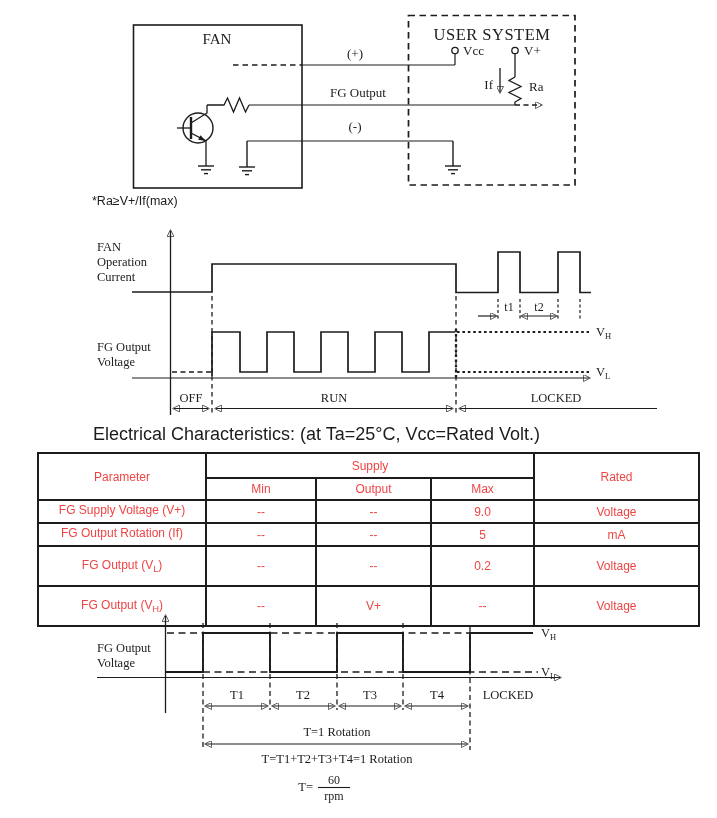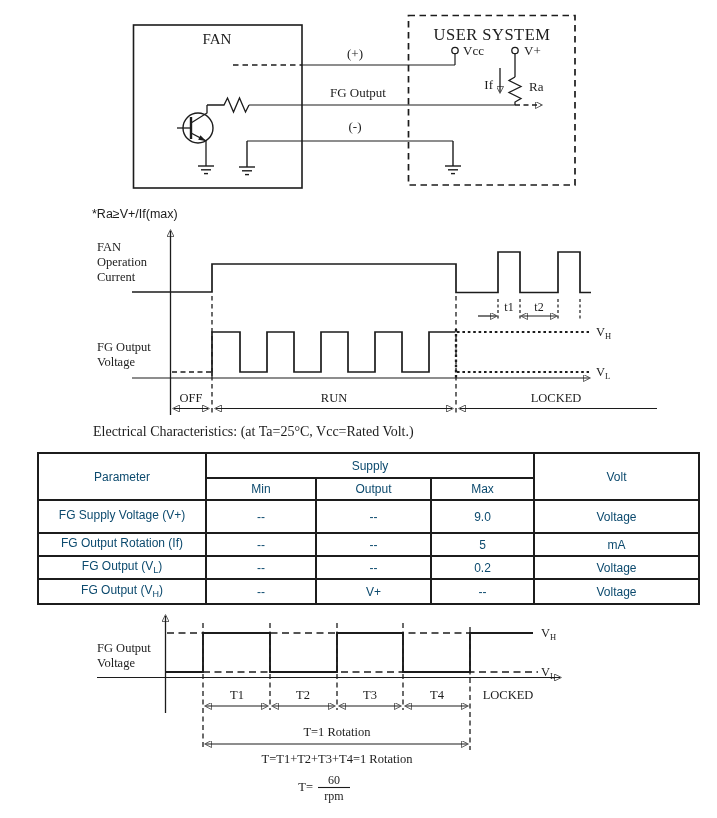--- a/index.html
+++ b/index.html
@@ -3,23 +3,23 @@
 <meta charset="utf-8">
 <style>
   html,body{margin:0;padding:0;background:#fff;}
   .page{position:relative;width:717px;height:818px;background:#ffffff;overflow:hidden;
         font-family:"Liberation Serif", serif;color:#1c1c1c;}
   .abs{position:absolute;}
   svg{display:block;}
   svg line, svg path, svg polyline, svg rect, svg circle{stroke:#1c1c1c;fill:none;}
   svg text{fill:#1c1c1c;stroke:none;font-family:"Liberation Serif", serif;}
   .note{font-size:12.5px;font-family:"Liberation Sans", sans-serif;}
-  .caption{font-size:14px;font-family:Liberation Serif, serif;text-align:center;}
+  .caption{font-size:18px;font-family:Liberation Sans, sans-serif;text-align:center;}
   table.ec{border-collapse:collapse;table-layout:fixed;
-           font-family:"Liberation Sans", sans-serif;font-size:12px;color:#0c4a6e;}
+           font-family:"Liberation Sans", sans-serif;font-size:12px;color:#ef4444;}
   table.ec th, table.ec td{border:2px solid #1c1c1c;text-align:center;vertical-align:middle;
            padding:0 2px;font-weight:normal;}
   table.ec sub{font-size:9px;}
 </style>
 </head>
 <body>
 
 <div class="page">
 
   <svg class="abs" style="left:0;top:0" width="717" height="215" viewBox="0 0 717 215">
@@ -86,21 +86,21 @@
 
       <g stroke-width="1.4">
         <line x1="453" y1="141" x2="453" y2="166"></line>
         <line x1="445" y1="166" x2="461" y2="166"></line>
           <line x1="448" y1="169.8" x2="458" y2="169.8"></line>
           <line x1="451" y1="173.6" x2="455" y2="173.6"></line>
       </g>
     </g>
   </svg>
 
-  <div class="abs note" style="left:92px;top:207px">*Ra≥V+/If(max)</div>
+  <div class="abs note" style="left:92px;top:194px">*Ra≥V+/If(max)</div>
 
   <svg class="abs" style="left:0;top:215px" width="717" height="214" viewBox="0 0 717 214">
     <defs>
       <marker id="t1e" viewBox="0 0 10 10" refX="8" refY="5" markerWidth="8.5" markerHeight="7" orient="auto" markerUnits="userSpaceOnUse">
           <path d="M0,0L10,5L0,10Z" fill="#1c1c1c" stroke="none"></path>
         </marker>
       <marker id="t1s" viewBox="0 0 10 10" refX="8" refY="5" markerWidth="8.5" markerHeight="7" orient="auto-start-reverse" markerUnits="userSpaceOnUse">
           <path d="M0,0L10,5L0,10Z" fill="#1c1c1c" stroke="none"></path>
         </marker>
     </defs>
@@ -163,49 +163,49 @@
         <col style="width:168px">
         <col style="width:110px">
         <col style="width:115px">
         <col style="width:103px">
         <col style="width:165px">
       </colgroup>
     <tbody>
         <tr style="height:25px">
       <th rowspan="2">Parameter</th>
       <th colspan="3">Supply</th>
-      <th rowspan="2">Volt</th>
+      <th rowspan="2">Rated</th>
     </tr>
     <tr style="height:22px">
       <th>Min</th>
       <th>Output</th>
       <th>Max</th>
     </tr>
-    <tr style="height:33px">
+    <tr style="height:23px">
       <td><span>FG Supply Voltage (V+)</span><sub></sub><span></span></td>
       <td>--</td>
       <td>--</td>
       <td>9.0</td>
       <td>Voltage</td>
     </tr>
     <tr style="height:23px">
       <td><span>FG Output Rotation (If)</span><sub></sub><span></span></td>
       <td>--</td>
       <td>--</td>
       <td>5</td>
       <td>mA</td>
     </tr>
-    <tr style="height:23px">
+    <tr style="height:40px">
       <td><span>FG Output (V</span><sub>L</sub><span>)</span></td>
       <td>--</td>
       <td>--</td>
       <td>0.2</td>
       <td>Voltage</td>
     </tr>
-    <tr style="height:25px">
+    <tr style="height:40px">
       <td><span>FG Output (V</span><sub>H</sub><span>)</span></td>
       <td>--</td>
       <td>V+</td>
       <td>--</td>
       <td>Voltage</td>
     </tr>
   </tbody>
     </table>
 
   <svg class="abs" style="left:0;top:600px" width="717" height="218" viewBox="0 0 717 218">

